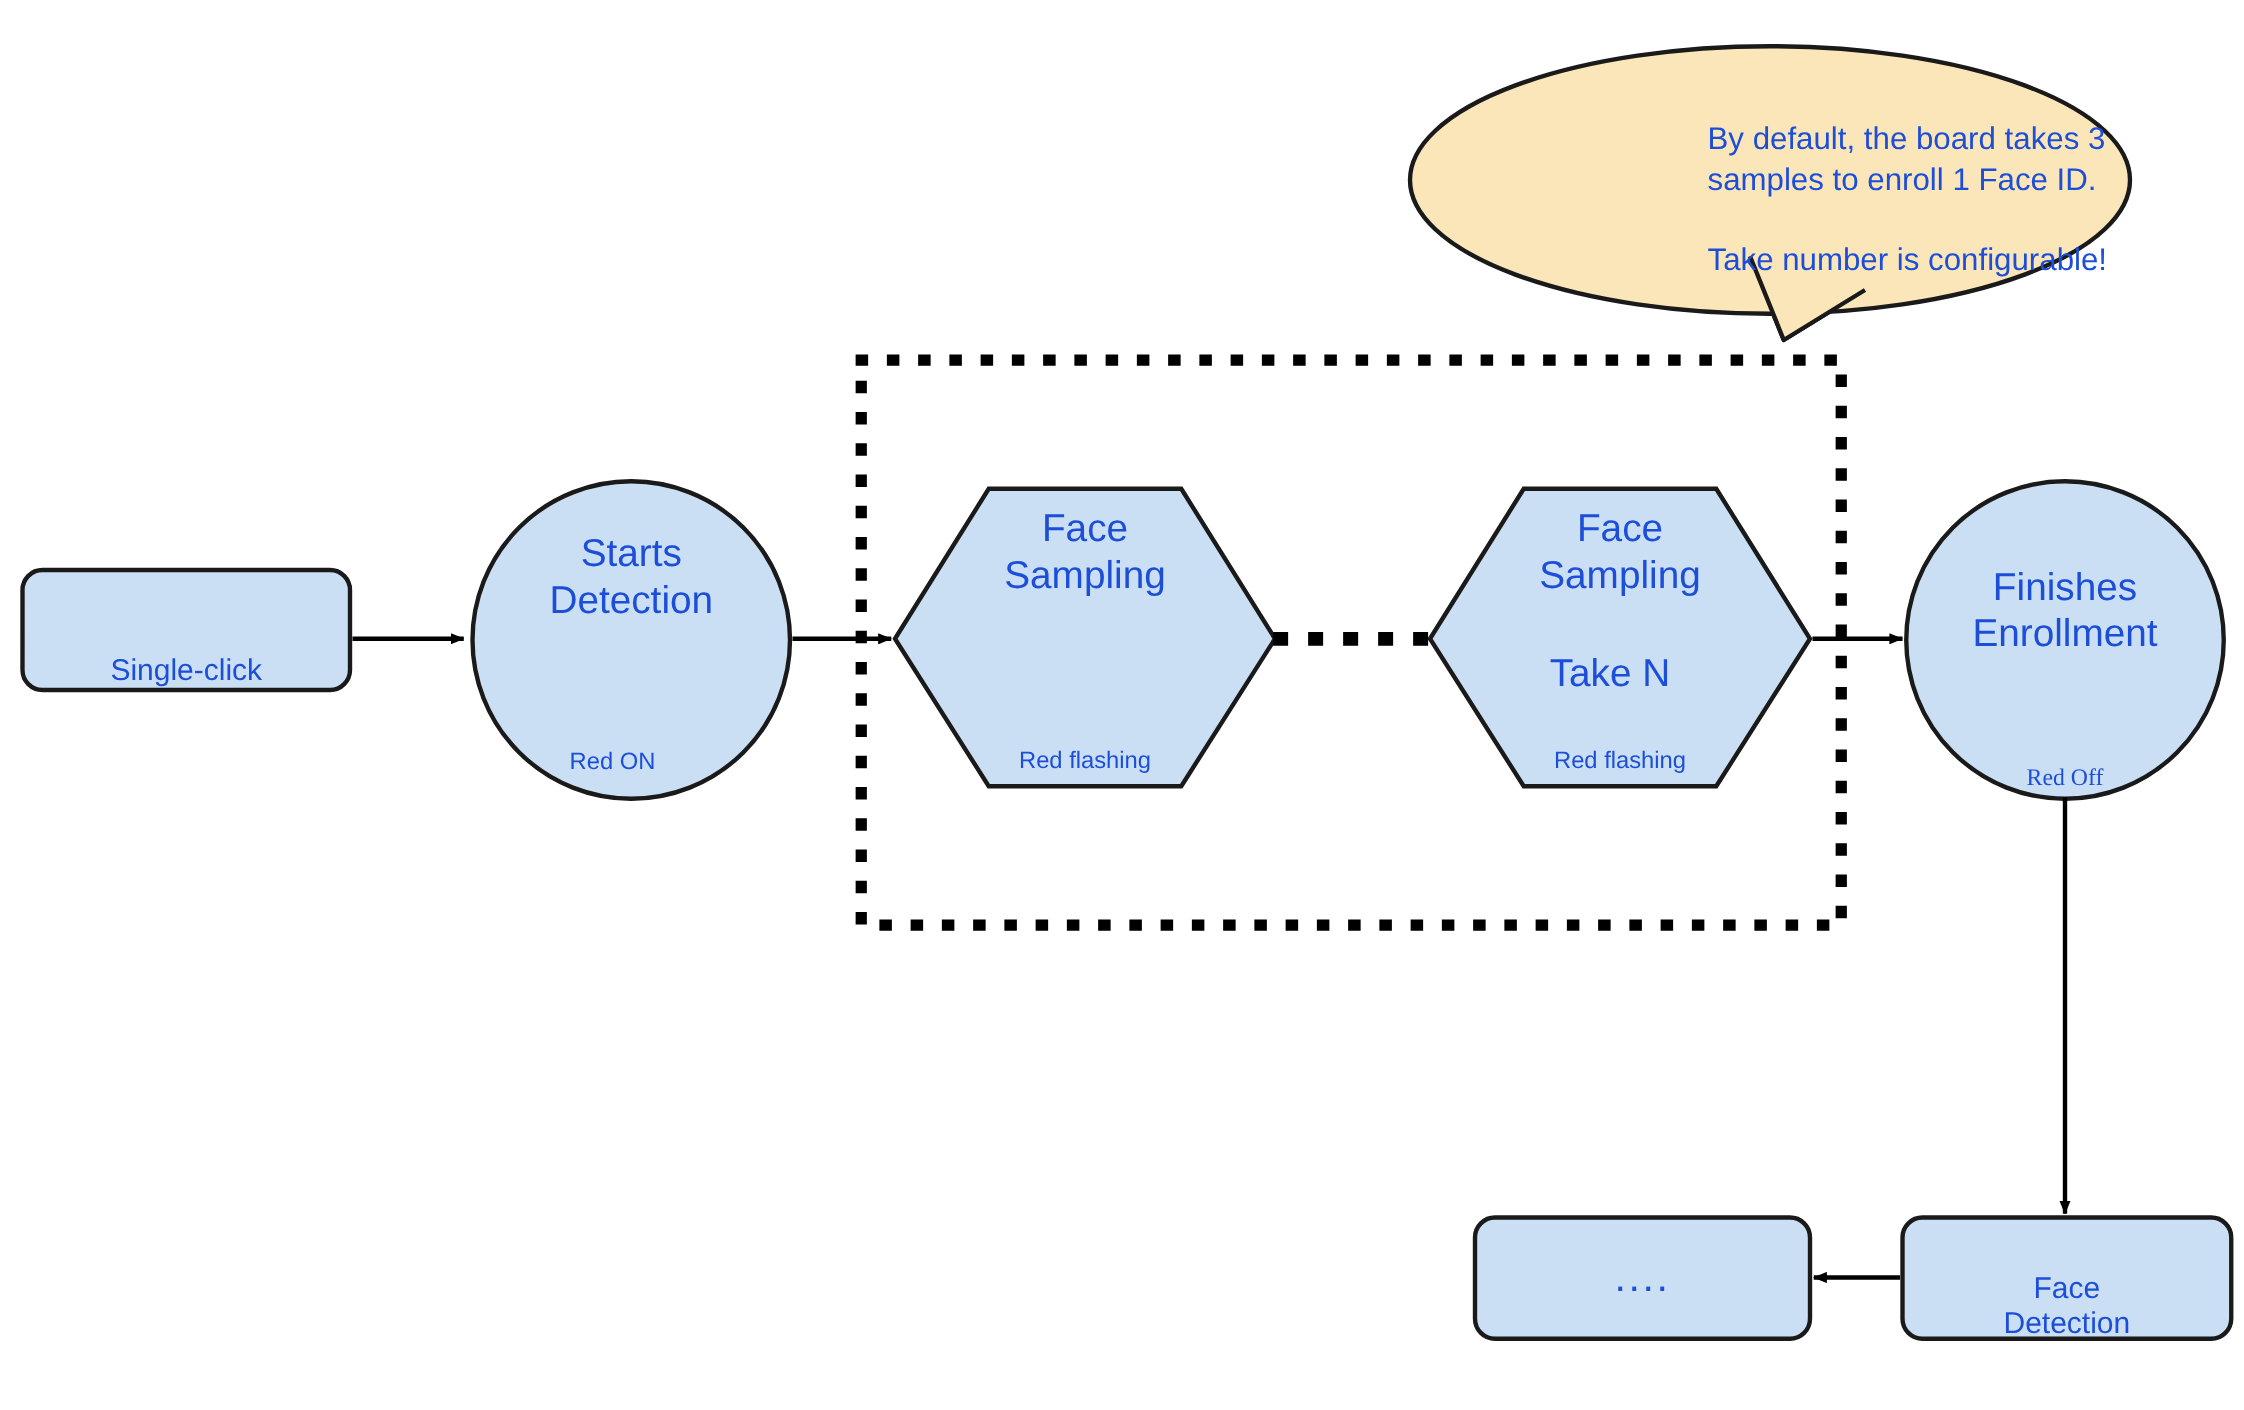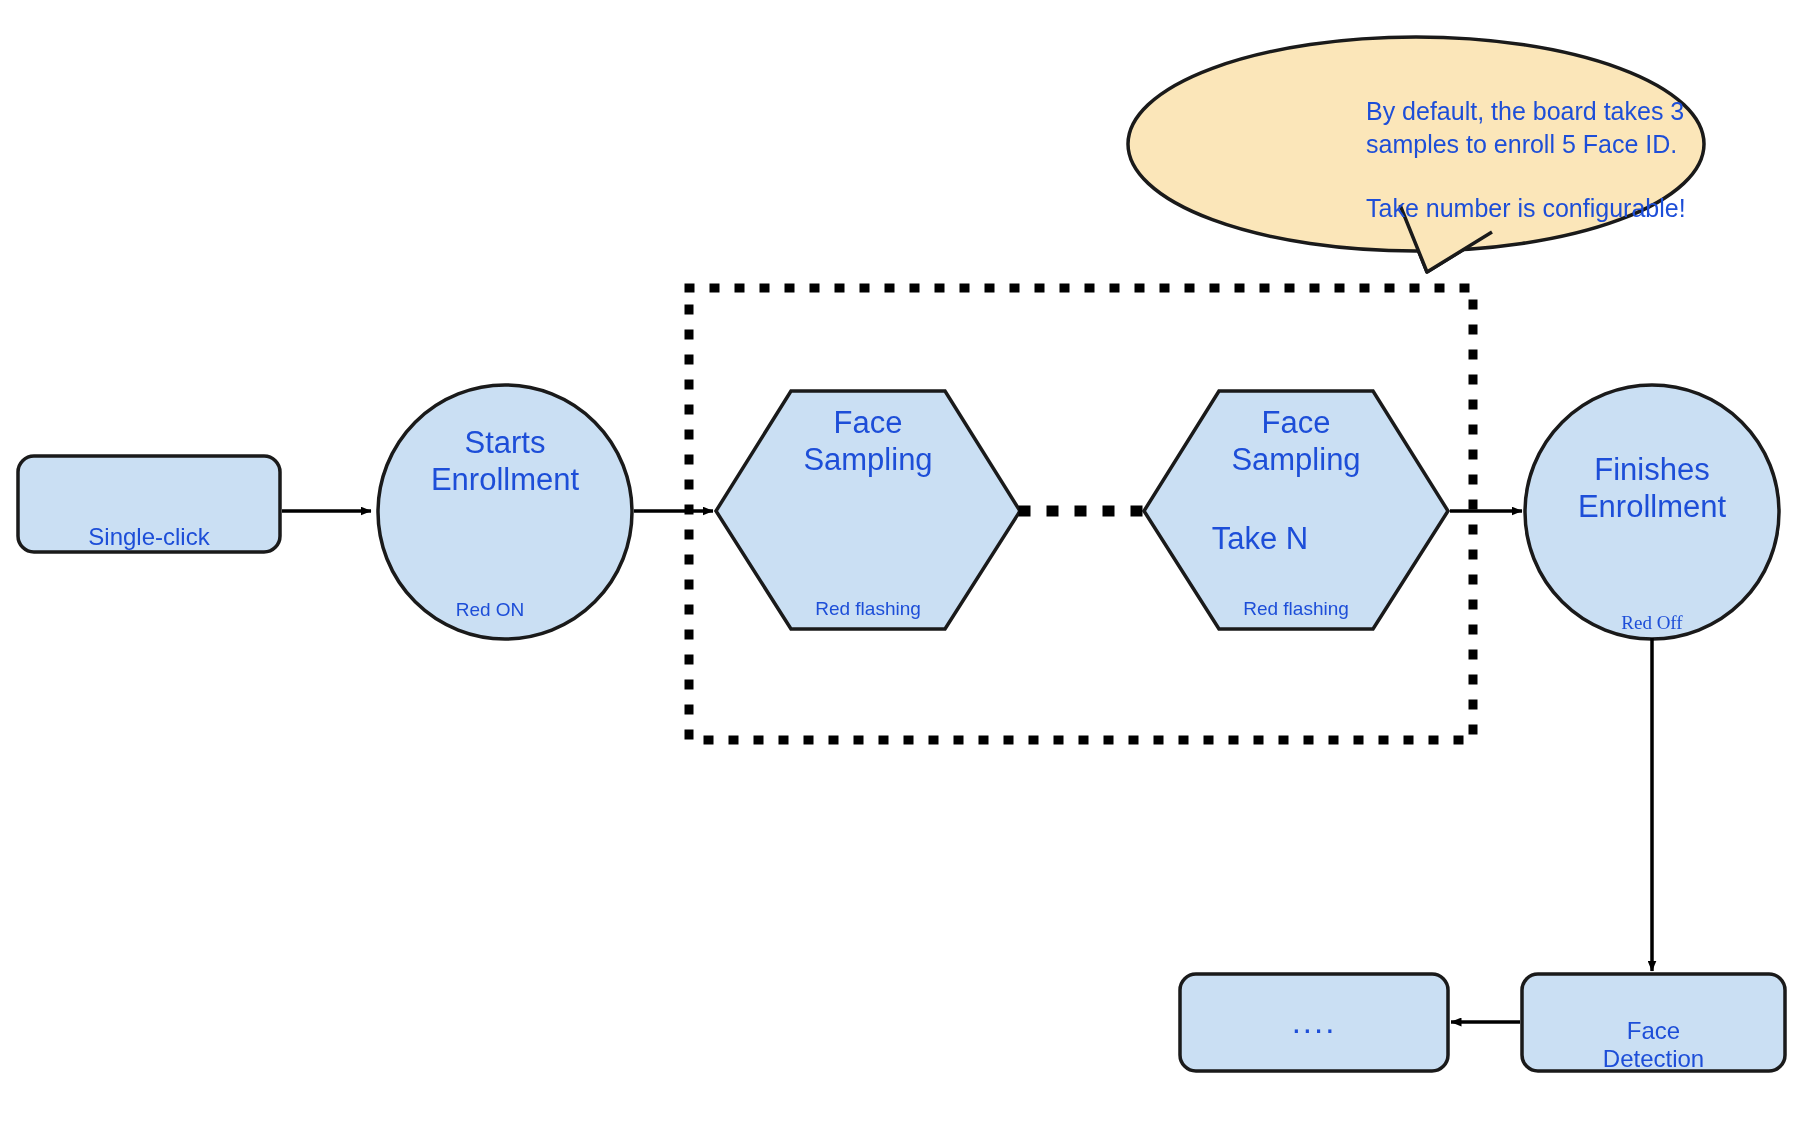--- a/index.html
+++ b/index.html
@@ -93,38 +93,38 @@
     <line x1="1450" y1="511" x2="1522" y2="511" stroke="#000000" stroke-width="3.5" marker-end="url(#arrowhead)"></line>
 
     <line x1="1652" y1="638" x2="1652" y2="971" stroke="#000000" stroke-width="3.5" marker-end="url(#arrowhead)"></line>
 
     <line x1="1520" y1="1022" x2="1451" y2="1022" stroke="#000000" stroke-width="3.5" marker-end="url(#arrowhead)"></line>
   </svg>
 
   <div class="node-label lbl-box" style="left:18px; top:487px; width:262px;">Single-click</div>
 
   <div class="node-label lbl-main" style="left:378px; top:425px; width:254px;">Starts
-Enrollment</div>
+Detection</div>
   <div class="node-label lbl-sub" style="left:363px; top:580px; width:254px;margin-top:19px;">Red ON</div>
 
   <div class="node-label lbl-main" style="left:740px; top:405px; width:256px;">Face
 Sampling</div>
   <div class="node-label lbl-sub" style="left:740px; top:598px; width:256px;">Red flashing</div>
 
   <div class="node-label lbl-main" style="left:1168px; top:405px; width:256px;">Face
 Sampling</div>
-  <div class="node-label lbl-main" style="left:1132px; top:521px; width:256px;">Take N</div>
+  <div class="node-label lbl-main" style="left:1160px; top:521px; width:256px;">Take N</div>
   <div class="node-label lbl-sub" style="left:1168px; top:598px; width:256px;">Red flashing</div>
 
   <div class="node-label lbl-main" style="left:1525px; top:452px; width:254px;text-align:center;">Finishes
 Enrollment</div>
   <div class="node-label lbl-sub" style="left:1525px; top:612px; width:254px;font-family:Liberation Serif, serif;">Red Off</div>
 
   <div class="node-label lbl-box" style="left:1522px; top:981px; width:263px;">Face
 Detection</div>
 
   <div class="node-label lbl-dots" style="left:1180px; top:1003px; width:268px;">....</div>
 
   <div class="node-label lbl-callout" style="left:1366px; top:95px; width:420px;">By default, the board takes 3</div>
-  <div class="node-label lbl-callout" style="left:1366px; top:128px; width:420px;">samples to enroll 5 Face ID.</div>
+  <div class="node-label lbl-callout" style="left:1366px; top:128px; width:420px;">samples to enroll 1 Face ID.</div>
   <div class="node-label lbl-callout" style="left:1366px; top:192px; width:420px;">Take number is configurable!</div>
 
 </div>
 
 </body></html>

